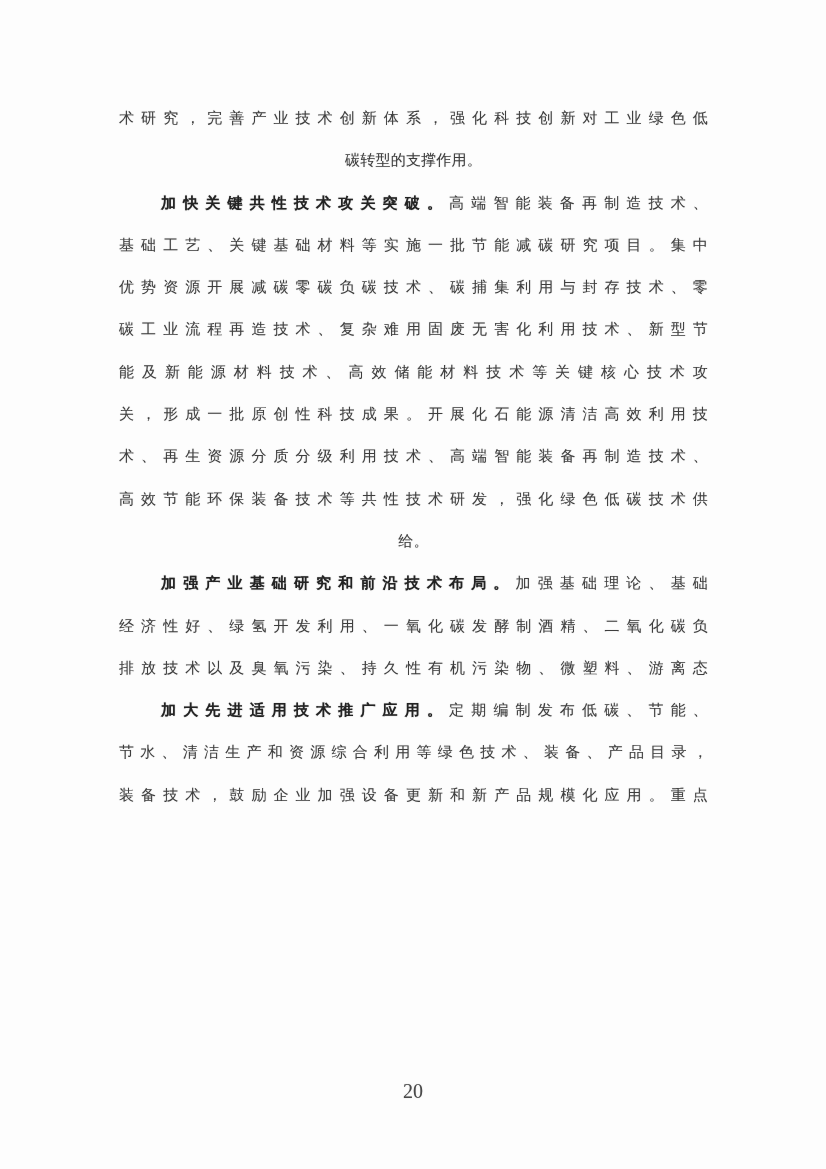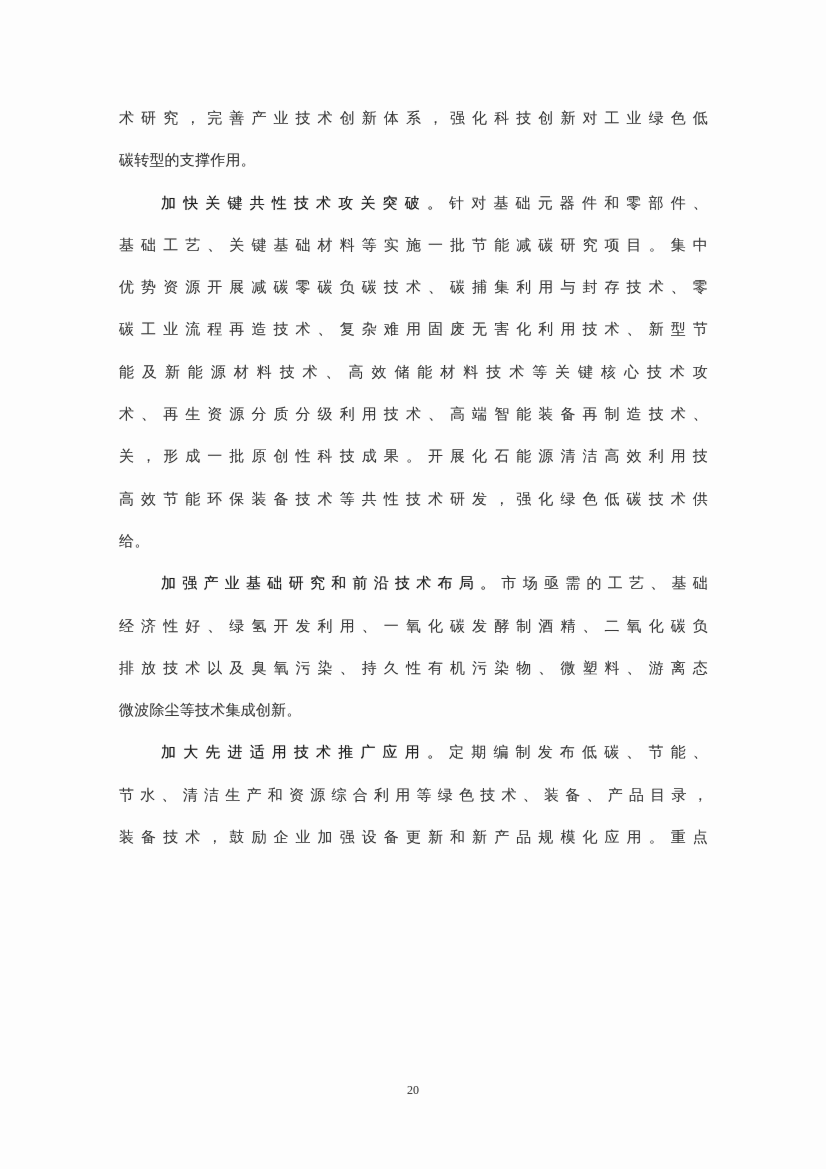--- a/index.html
+++ b/index.html
@@ -20,69 +20,68 @@
     left: 119px;
     top: 97px;
     width: 589px;
     font-size: 15px;
     color: var(--text-color, #3e3e3e);
     text-shadow: 0 0 1px rgba(80, 80, 80, 0.35);
   }
   .line {
     height: 42.3px;
     line-height: 42.3px;
-    text-align: left;
+    text-align: center;
     letter-spacing: 0.2px;
   }
   .line.j {
     text-align: justify;
     text-align-last: justify;
   }
   .line.indent {
     text-indent: 42px;
   }
   .line b {
-    font-weight: 400;
+    font-weight: 700;
     color: var(--bold-color, #232323);
     text-shadow: 0 0 1px rgba(40, 40, 40, 0.55);
   }
   .footer {
     position: absolute;
     left: 0;
     top: 1080px;
     width: 826px;
     text-align: center;
   }
   .page-number {
-    font-size: 12px;
+    font-size: 20px;
     color: #4a4a4a;
     font-family: "Liberation Serif", "DejaVu Serif", serif;
     text-shadow: 0 0 1px rgba(90, 90, 90, 0.4);
   }
 </style>
 </head>
 <body>
 
 <div class="page">
   <div class="text-block">
       <div class="line j"><span>术研究，完善产业技术创新体系，强化科技创新对工业绿色低</span></div>
       <div class="line"><span>碳转型的支撑作用。</span></div>
-      <div class="line j indent"><b>加快关键共性技术攻关突破。</b><span>针对基础元器件和零部件、</span></div>
+      <div class="line j indent"><b>加快关键共性技术攻关突破。</b><span>高端智能装备再制造技术、</span></div>
       <div class="line j"><span>基础工艺、关键基础材料等实施一批节能减碳研究项目。集中</span></div>
       <div class="line j"><span>优势资源开展减碳零碳负碳技术、碳捕集利用与封存技术、零</span></div>
       <div class="line j"><span>碳工业流程再造技术、复杂难用固废无害化利用技术、新型节</span></div>
       <div class="line j"><span>能及新能源材料技术、高效储能材料技术等关键核心技术攻</span></div>
+      <div class="line j"><span>关，形成一批原创性科技成果。开展化石能源清洁高效利用技</span></div>
       <div class="line j"><span>术、再生资源分质分级利用技术、高端智能装备再制造技术、</span></div>
-      <div class="line j"><span>关，形成一批原创性科技成果。开展化石能源清洁高效利用技</span></div>
       <div class="line j"><span>高效节能环保装备技术等共性技术研发，强化绿色低碳技术供</span></div>
       <div class="line"><span>给。</span></div>
-      <div class="line j indent"><b>加强产业基础研究和前沿技术布局。</b><span>市场亟需的工艺、基础</span></div>
+      <div class="line j indent"><b>加强产业基础研究和前沿技术布局。</b><span>加强基础理论、基础</span></div>
       <div class="line j"><span>经济性好、绿氢开发利用、一氧化碳发酵制酒精、二氧化碳负</span></div>
       <div class="line j"><span>排放技术以及臭氧污染、持久性有机污染物、微塑料、游离态</span></div>
-      <div class="line"><span>微波除尘等技术集成创新。</span></div>
       <div class="line j indent"><b>加大先进适用技术推广应用。</b><span>定期编制发布低碳、节能、</span></div>
       <div class="line j"><span>节水、清洁生产和资源综合利用等绿色技术、装备、产品目录，</span></div>
       <div class="line j"><span>装备技术，鼓励企业加强设备更新和新产品规模化应用。重点</span></div>
     </div>
   <div class="footer">
     <span class="page-number">20</span>
   </div>
 </div>
 
 </body></html>

